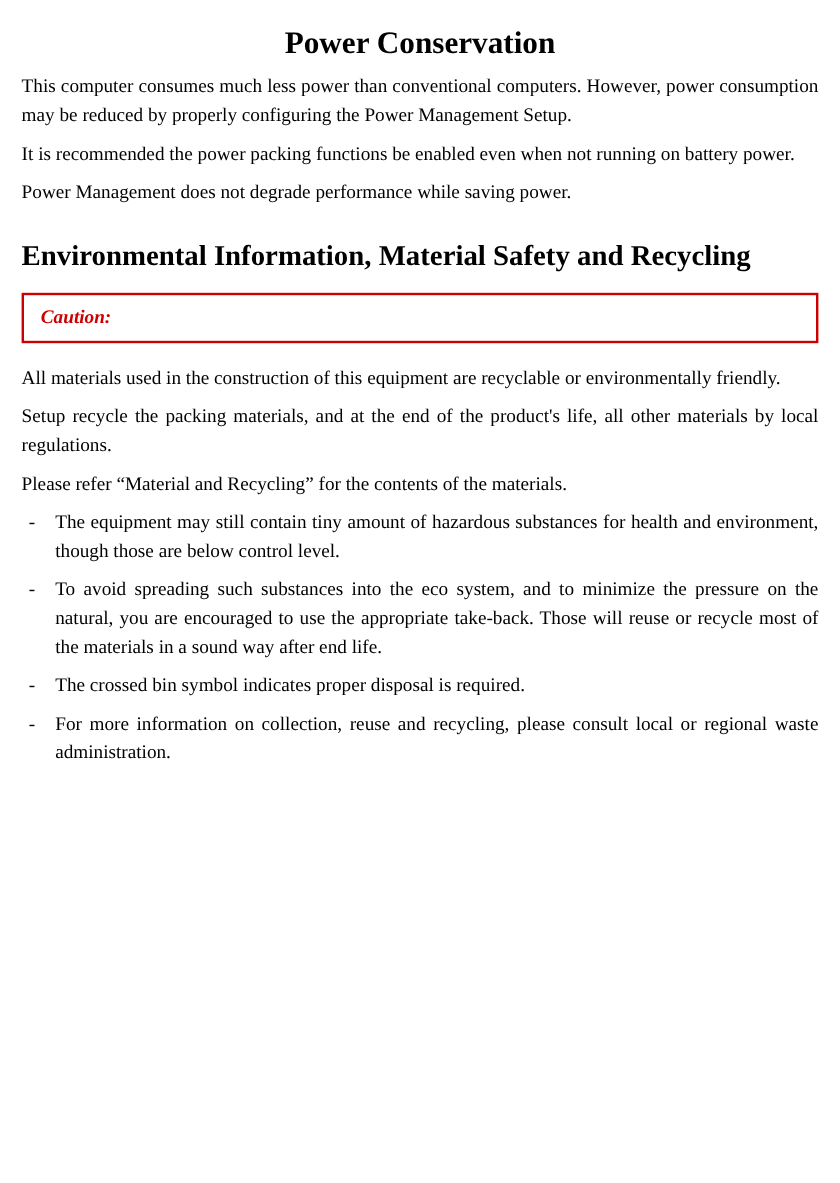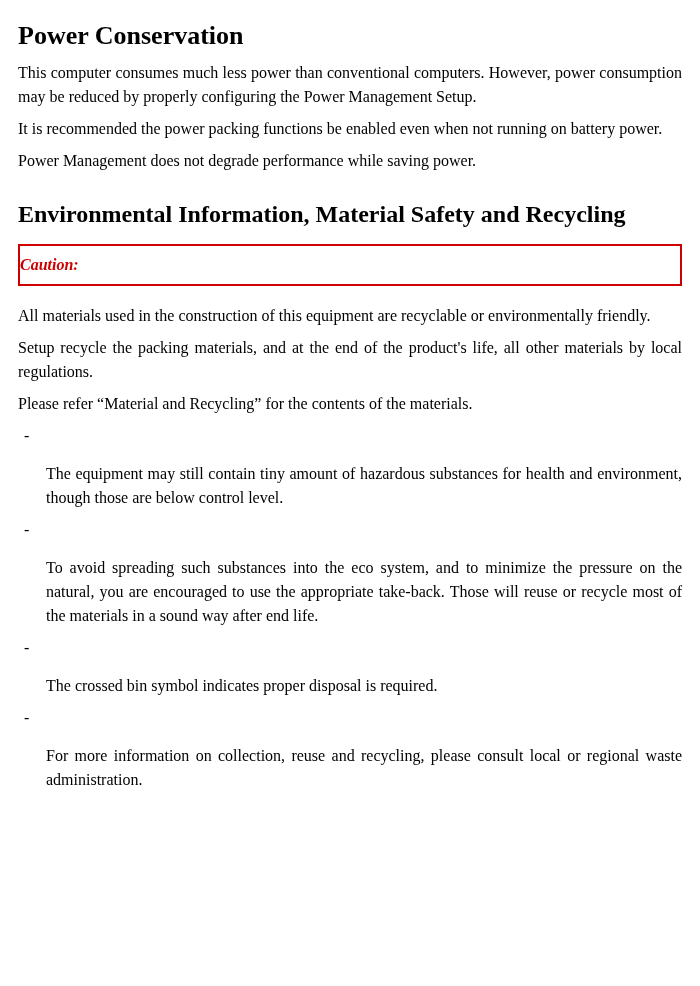--- a/index.html
+++ b/index.html
@@ -16,41 +16,42 @@
       font-size: 16px;
       color: #000000;
       padding: 20px 18px;
     }
 
     .section-title {
       font-size: 26px;
       font-weight: bold;
       margin-bottom: 10px;
       line-height: 1.2;
+      text-align: center;
     }
 
     .section-title-h2 {
       font-size: 24px;
       font-weight: bold;
       line-height: 1.3;
     }
 
     .paragraph {
       text-align: justify;
       line-height: 1.5;
       margin-bottom: 8px;
     }
 
     .spacer {
       height: 18px;
     }
 
     .caution-box {
       border: 2px solid #cc0000;
-      padding: 10px 0;
+      padding: 10px 14px;
       margin: 14px 0 18px 0;
       display: flex;
       gap: 8px;
     }
 
     .caution-label {
       font-weight: bold;
       color: #cc0000;
       font-style: italic;
       white-space: nowrap;
@@ -80,21 +81,20 @@
       line-height: 1.5;
     }
 
     .bullet-dash {
       min-width: 18px;
       padding-left: 6px;
     }
 
     .bullet-content {
       flex: 1;
-      margin-top: 38px;
     }
   </style>
 </head>
 <body>
 
 <h1 class="section-title">Power Conservation</h1>
 
 <p class="paragraph">This  computer  consumes  much  less  power  than  conventional computers.  However,  power  consumption  may  be  reduced  by properly configuring the Power Management Setup.</p>
 
 <p class="paragraph">It is recommended the power packing functions be enabled even when not running on battery power.</p>

